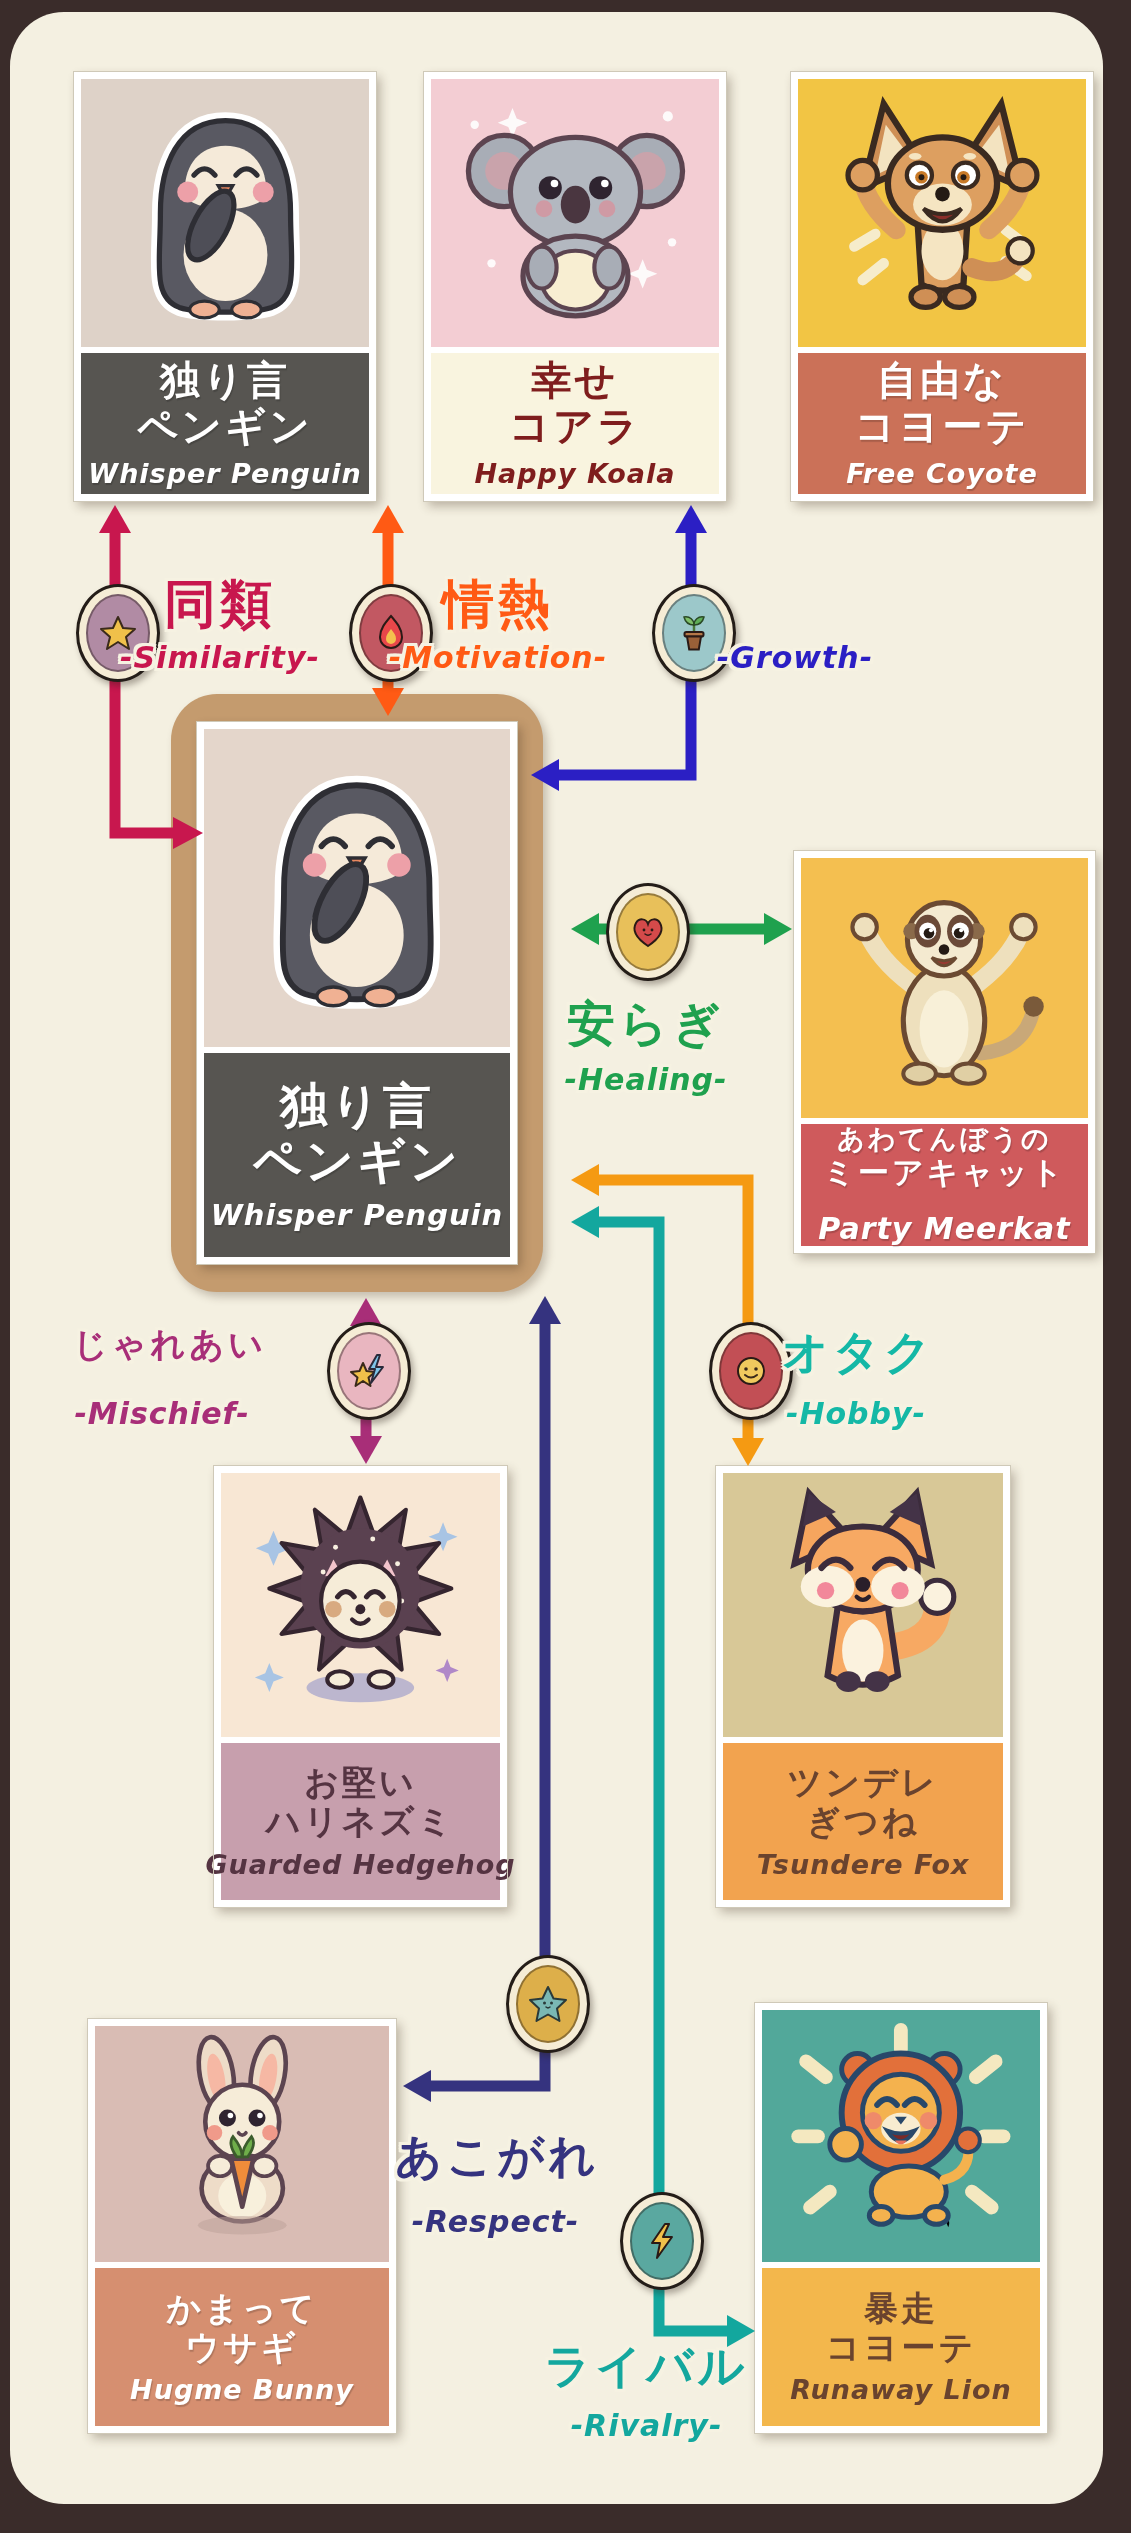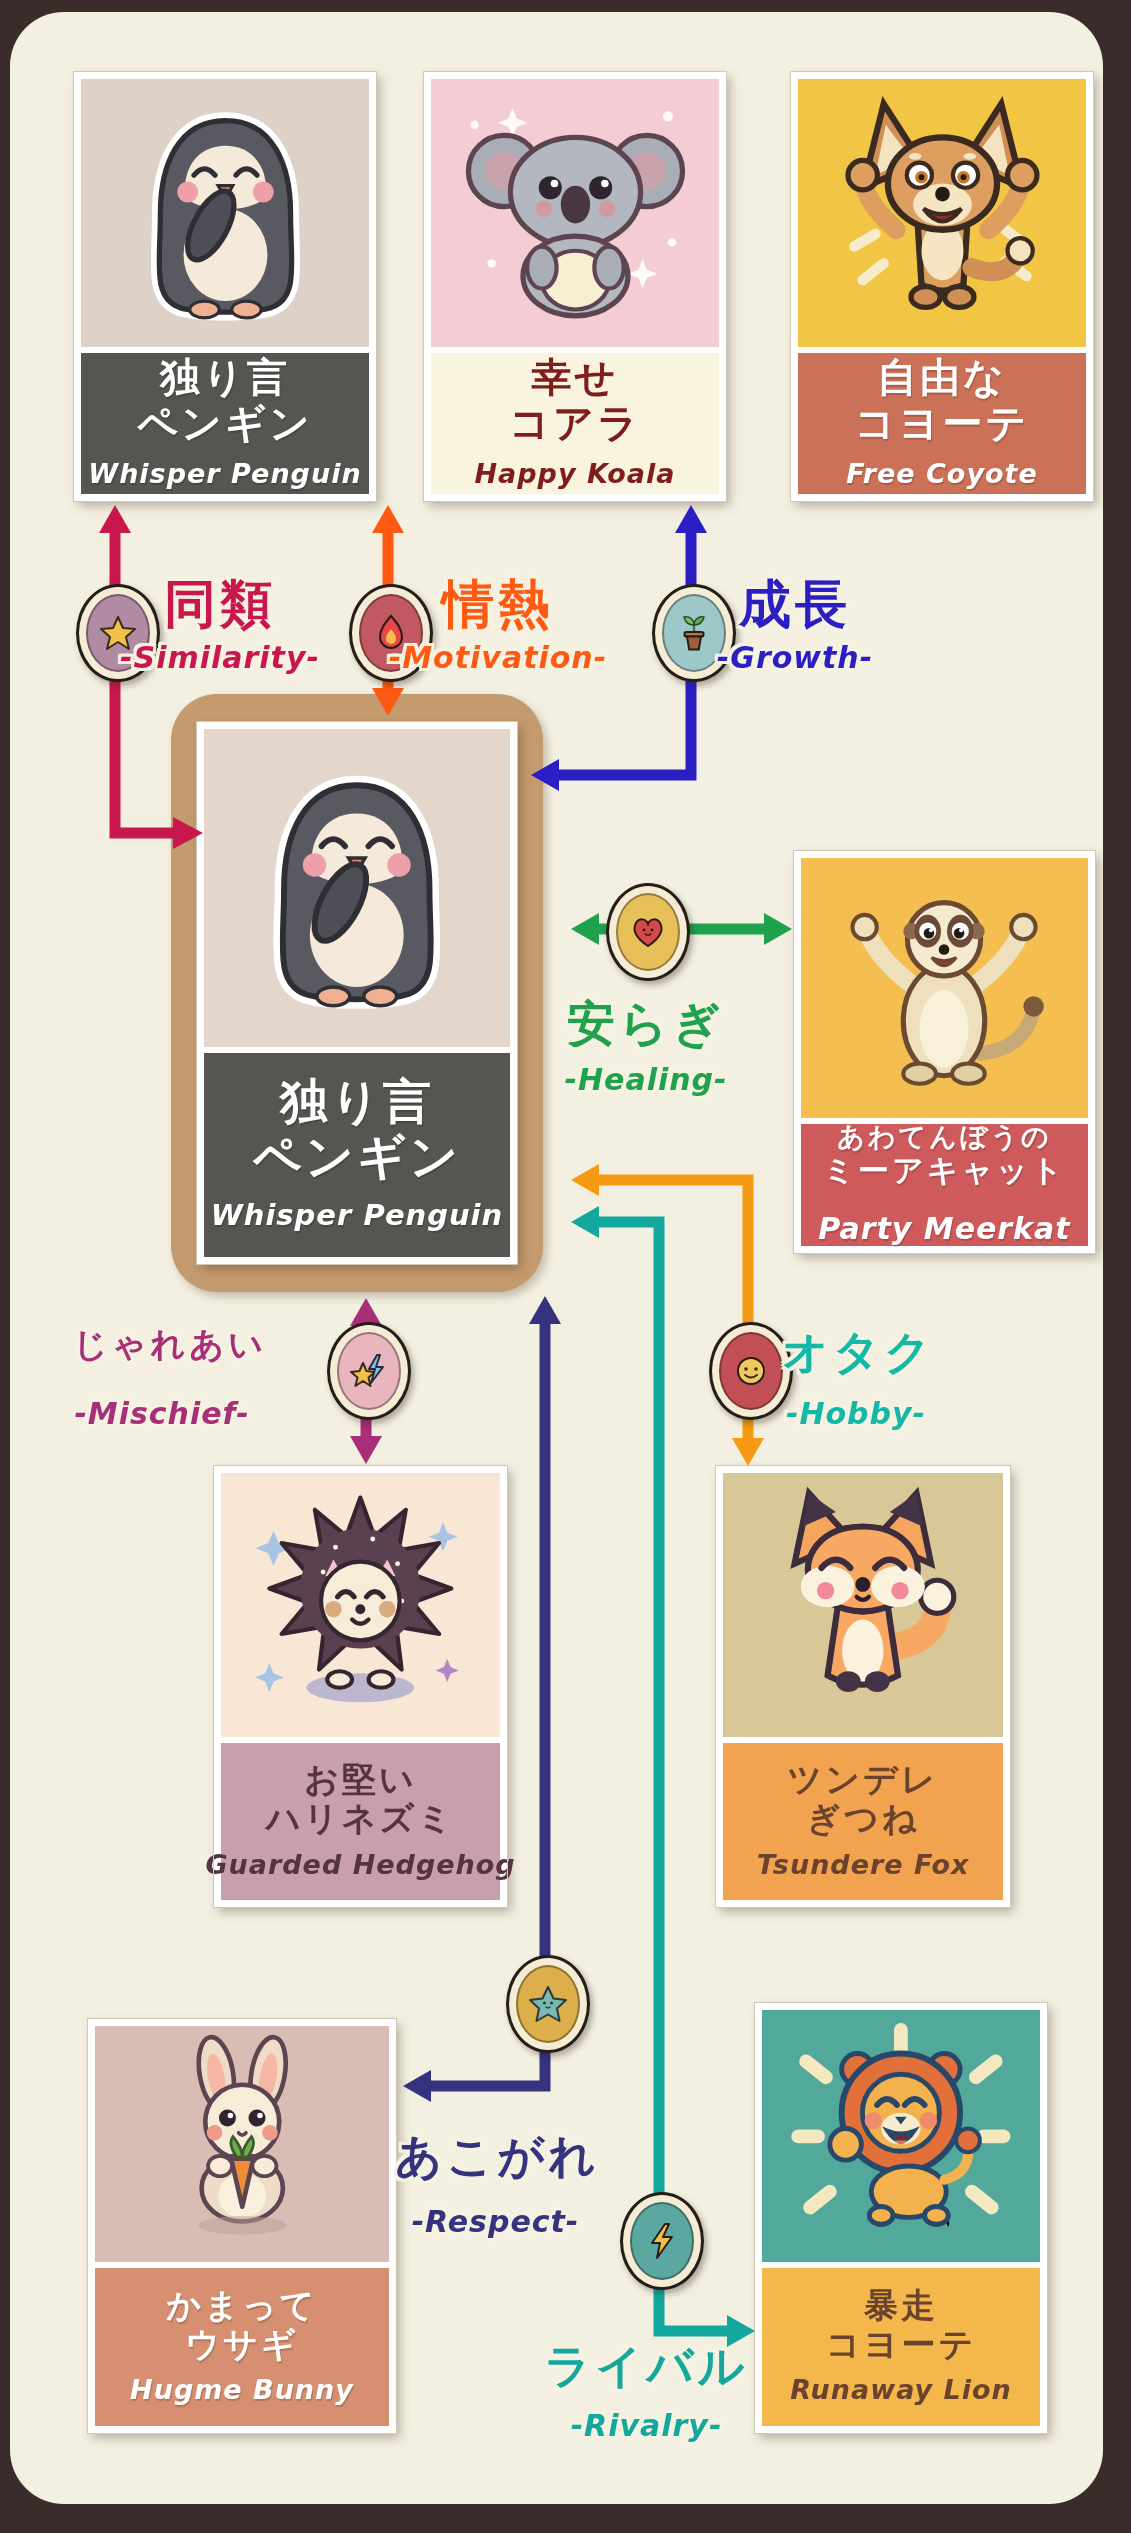--- a/index.html
+++ b/index.html
@@ -6,21 +6,21 @@
   body{font-family:"DejaVu Sans","Liberation Sans",sans-serif;}
   .canvas{position:relative;width:1131px;height:2533px;background:#3a2c2a;overflow:hidden;margin:0 auto;}
   .panel{position:absolute;left:10px;top:12px;width:1093px;height:2492px;background:#f4f0e1;border-radius:54px;z-index:0;}
 
   .center-frame{position:absolute;left:171px;top:694px;width:372px;height:598px;background:#c49b6e;border-radius:46px;z-index:1;box-shadow:4px 5px 9px rgba(60,40,25,.25);}
 
   .card{position:absolute;background:#ffffff;padding:7px;box-sizing:border-box;box-shadow:4px 5px 10px rgba(60,40,25,.32);outline:1px solid #cfc9b8;z-index:2;display:flex;flex-direction:column;}
   .card .img{position:relative;overflow:hidden;display:flex;align-items:center;justify-content:center;}
   .card .img svg{width:92%;height:94%;}
   .card .label{margin-top:6px;flex:1;display:flex;flex-direction:column;align-items:center;justify-content:center;}
-  .jp{font-weight:bold;letter-spacing:3px;line-height:1.14;text-align:center;white-space:nowrap;font-family:Liberation Mono, monospace;}
+  .jp{font-weight:bold;letter-spacing:3px;line-height:1.14;text-align:center;white-space:nowrap;}
   .en{font-style:italic;font-weight:bold;text-align:center;white-space:nowrap;letter-spacing:1px;}
   .shadowtext{text-shadow:1px 2px 1px rgba(0,0,0,.18);}
 
   #card-penguin-top{left:74px;top:72px;width:302px;height:429px;}
   #card-koala{left:424px;top:72px;width:302px;height:429px;}
   #card-coyote{left:791px;top:72px;width:302px;height:429px;}
   #card-penguin-center{left:197px;top:722px;width:320px;height:542px;}
   #card-meerkat{left:794px;top:851px;width:301px;height:402px;}
   #card-hedgehog{left:214px;top:1466px;width:293px;height:441px;}
   #card-fox{left:716px;top:1466px;width:294px;height:441px;}
@@ -534,21 +534,20 @@
       <svg viewBox="0 0 40 40">
           <path d="M23 3 L10 22 h8 L15 37 L30 16 h-9 L27 3 Z" fill="#f0c04a" stroke="#2a1a16" stroke-width="2" stroke-linejoin="round"></path>
         </svg>
     </div>
   </div>
 
   <div class="rel-jp col-similarity" id="rel-similarity-jp">同類</div>
   <div class="rel-en col-similarity" id="rel-similarity-en">-Similarity-</div>
   <div class="rel-jp col-motivation" id="rel-motivation-jp">情熱</div>
   <div class="rel-en col-motivation" id="rel-motivation-en">-Motivation-</div>
-  <div class="rel-jp col-growth" id="rel-growth-jp">成長</div>
   <div class="rel-en col-growth" id="rel-growth-en">-Growth-</div>
   <div class="rel-jp col-healing" id="rel-healing-jp">安らぎ</div>
   <div class="rel-en col-healing" id="rel-healing-en">-Healing-</div>
   <div class="rel-jp col-mischief" id="rel-mischief-jp">じゃれあい</div>
   <div class="rel-en col-mischief" id="rel-mischief-en">-Mischief-</div>
   <div class="rel-jp col-hobby" id="rel-hobby-jp">オタク</div>
   <div class="rel-en col-hobby" id="rel-hobby-en">-Hobby-</div>
   <div class="rel-jp col-respect" id="rel-respect-jp">あこがれ</div>
   <div class="rel-en col-respect" id="rel-respect-en">-Respect-</div>
   <div class="rel-jp col-rivalry" id="rel-rivalry-jp">ライバル</div>

